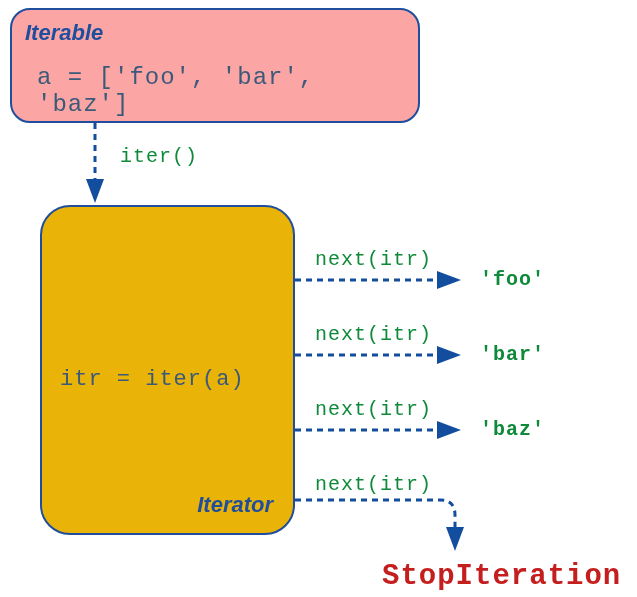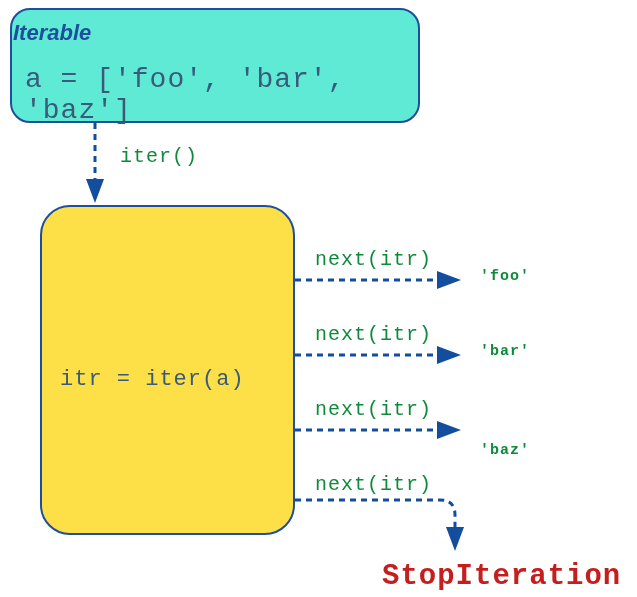--- a/index.html
+++ b/index.html
@@ -9,47 +9,47 @@
       background: #ffffff;
       position: relative;
       font-family: 'Courier New', monospace;
     }
     .iterable-box {
       position: absolute;
       left: 10px;
       top: 8px;
       width: 410px;
       height: 115px;
-      background: #5eead4;
+      background: #fca5a5;
       border: 2px solid #1f4e9c;
       border-radius: 20px;
-      padding: 10px 1px;
+      padding: 10px 13px;
     }
     .iterable-title {
       color: #1f4e9c;
       font-style: italic;
       font-weight: bold;
       font-size: 22px;
       font-family: 'Segoe UI', Tahoma, sans-serif;
       margin-bottom: 18px;
     }
     .iterable-code {
       color: #3a5a7a;
-      font-size: 28px;
+      font-size: 24px;
       font-family: 'Courier New', monospace;
       letter-spacing: 1px;
       padding-left: 12px;
     }
     .iterator-box {
       position: absolute;
       left: 40px;
       top: 205px;
       width: 255px;
       height: 330px;
-      background: #fde047;
+      background: #eab308;
       border: 2px solid #1f4e9c;
       border-radius: 30px;
       padding: 15px;
     }
     .iterator-code {
       color: #3a5a7a;
       font-size: 22px;
       font-family: 'Courier New', monospace;
       letter-spacing: 1px;
       position: absolute;
@@ -70,21 +70,21 @@
       position: absolute;
       color: #0f8a3a;
       font-size: 20px;
       font-family: 'Courier New', monospace;
       letter-spacing: 1px;
       text-align: right;
     }
     .output {
       position: absolute;
       color: #0f8a3a;
-      font-size: 15px;
+      font-size: 20px;
       font-family: 'Courier New', monospace;
       font-weight: bold;
       letter-spacing: 1px;
     }
     .stop {
       position: absolute;
       color: #c41e1e;
       font-size: 29px;
       font-family: 'Courier New', monospace;
       font-weight: bold;
@@ -108,20 +108,21 @@
     <marker id="ah1" markerWidth="10" markerHeight="10" refX="6" refY="3" orient="auto">
       <path d="M0,0 L0,6 L8,3 z" fill="#134d9e"></path>
     </marker>
   </defs>
   <line x1="10" y1="0" x2="10" y2="74" stroke="#134d9e" stroke-width="3" stroke-dasharray="6,5" marker-end="url(#ah1)"></line>
 </svg>
 <div class="label" style="left:120px; top:145px;">iter()</div>
 
 <div class="iterator-box">
   <div class="iterator-code">itr = iter(a)</div>
+  <div class="iterator-title">Iterator</div>
 </div>
 
 <svg class="arrow" style="left:295px; top:270px;" width="170" height="20">
   <defs>
       <marker id="ah2" markerWidth="10" markerHeight="10" refX="6" refY="3" orient="auto">
         <path d="M0,0 L0,6 L8,3 z" fill="#134d9e"></path>
       </marker>
     </defs>
   <line x1="0" y1="10" x2="160" y2="10" stroke="#134d9e" stroke-width="3" stroke-dasharray="6,5" marker-end="url(#ah2)"></line>
 </svg>
@@ -141,21 +142,21 @@
 
 <svg class="arrow" style="left:295px; top:420px;" width="170" height="20">
   <defs>
       <marker id="ah4" markerWidth="10" markerHeight="10" refX="6" refY="3" orient="auto">
         <path d="M0,0 L0,6 L8,3 z" fill="#134d9e"></path>
       </marker>
     </defs>
   <line x1="0" y1="10" x2="160" y2="10" stroke="#134d9e" stroke-width="3" stroke-dasharray="6,5" marker-end="url(#ah4)"></line>
 </svg>
 <div class="label" style="left:315px; top:398px;">next(itr)</div>
-<div class="output" style="left:480px; top:418px;margin-top:24px;">'baz'</div>
+<div class="output" style="left:480px; top:418px;">'baz'</div>
 
 <svg class="arrow" style="left:295px; top:490px;" width="190" height="70">
   <defs>
       <marker id="ah5" markerWidth="10" markerHeight="10" refX="6" refY="3" orient="auto">
         <path d="M0,0 L0,6 L8,3 z" fill="#134d9e"></path>
       </marker>
     </defs>
   <path d="M 0 10 L 145 10 Q 160 10 160 25 L 160 55" stroke="#134d9e" stroke-width="3" stroke-dasharray="6,5" fill="none" marker-end="url(#ah5)"></path>
 </svg>
 <div class="label" style="left:315px; top:473px;">next(itr)</div>

